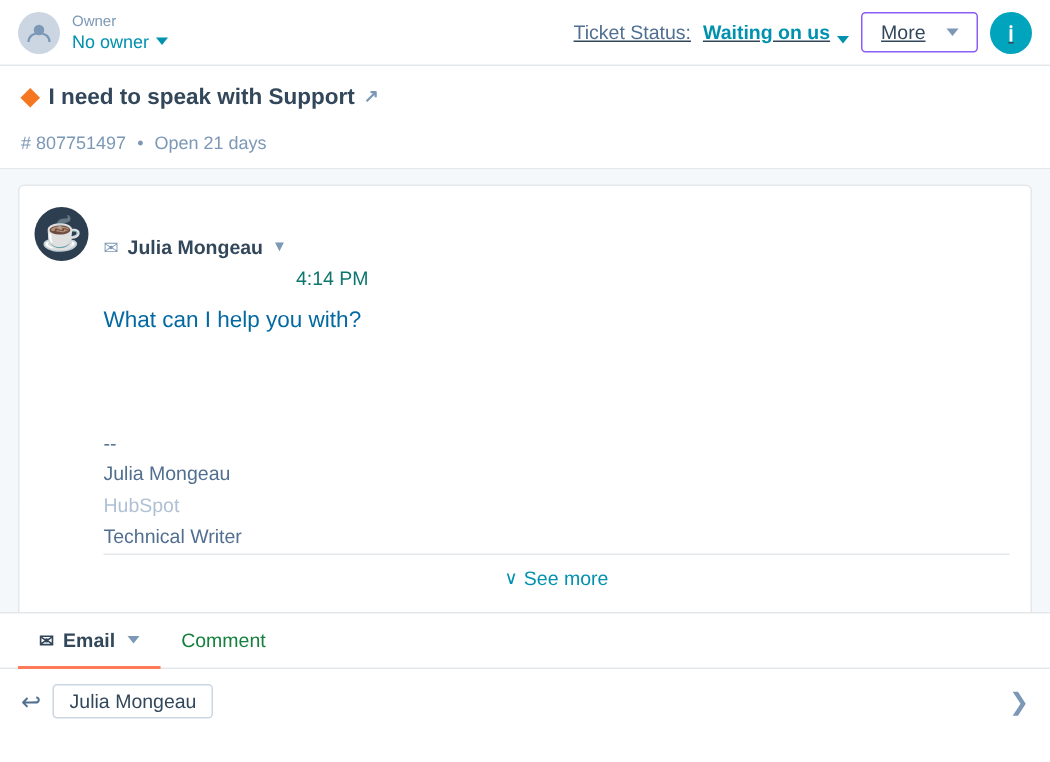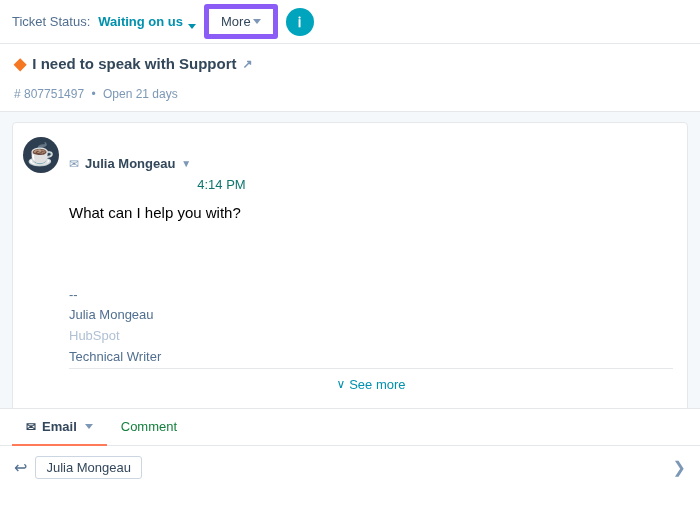--- a/index.html
+++ b/index.html
@@ -54,45 +54,46 @@
       font-weight: 500;
       display: flex;
       align-items: center;
       gap: 3px;
       cursor: pointer;
     }
     .ticket-status-section {
       display: flex;
       align-items: center;
       gap: 8px;
+      text-decoration: underline;
     }
     .ticket-status-label {
       font-size: 13px;
       color: #516f90;
     }
     .status-badge {
       font-size: 13px;
       color: #0091ae;
       font-weight: 600;
       display: flex;
       align-items: flex-end;
       gap: 3px;
       cursor: pointer;
     }
     .more-btn {
-      border: 5px solid #8b5cf6;
+      border: 1px solid #8b5cf6;
       background: #fff;
       color: #33475b;
       padding: 5px 12px;
       border-radius: 3px;
       font-size: 13px;
       cursor: pointer;
       display: flex;
       align-items: center;
-      gap: 0;
+      gap: 12px;
     }
     .info-btn {
       width: 28px;
       height: 28px;
       border-radius: 50%;
       background: #00a4bd;
       color: #fff;
       border: none;
       cursor: pointer;
       font-size: 14px;
@@ -186,21 +187,21 @@
       font-size: 10px;
     }
     .message-time {
       font-size: 13px;
       color: #0f766e;
       margin-top: 42px;
     }
     .message-text {
       font-size: 15px;
       font-weight: 500;
-      color: #000000;
+      color: #0369a1;
       margin-bottom: 60px;
       line-height: 1.5;
     }
     .message-signature {
       font-size: 13px;
       color: #516f90;
       line-height: 1.6;
     }
     .message-signature .dash {
       color: #516f90;
@@ -328,20 +329,35 @@
       height: 508px;
       overflow: hidden;
     }
   </style>
 </head>
 <body>
 
 <div class="page-wrapper">
 
   <div class="top-bar">
+    <div class="owner-section">
+      <div class="avatar-circle">
+        <svg width="16" height="16" viewBox="0 0 16 16" fill="none">
+          <circle cx="8" cy="6" r="3.5" fill="#7c98b6"></circle>
+          <path d="M1 14c0-3.866 3.134-6 7-6s7 2.134 7 6" stroke="#7c98b6" stroke-width="1.5" fill="none"></path>
+        </svg>
+      </div>
+      <div class="owner-info">
+        <span class="owner-label">Owner</span>
+        <span class="owner-name">
+          <span>No owner</span>
+          <span class="chevron-down"></span>
+        </span>
+      </div>
+    </div>
     <div class="ticket-status-section">
       <span class="ticket-status-label">Ticket Status:</span>
       <span class="status-badge">
         <span>Waiting on us</span>
         <span class="chevron-down"></span>
       </span>
       <button class="more-btn">
         <span>More</span>
         <span class="chevron-down chevron-down-gray"></span>
       </button>

